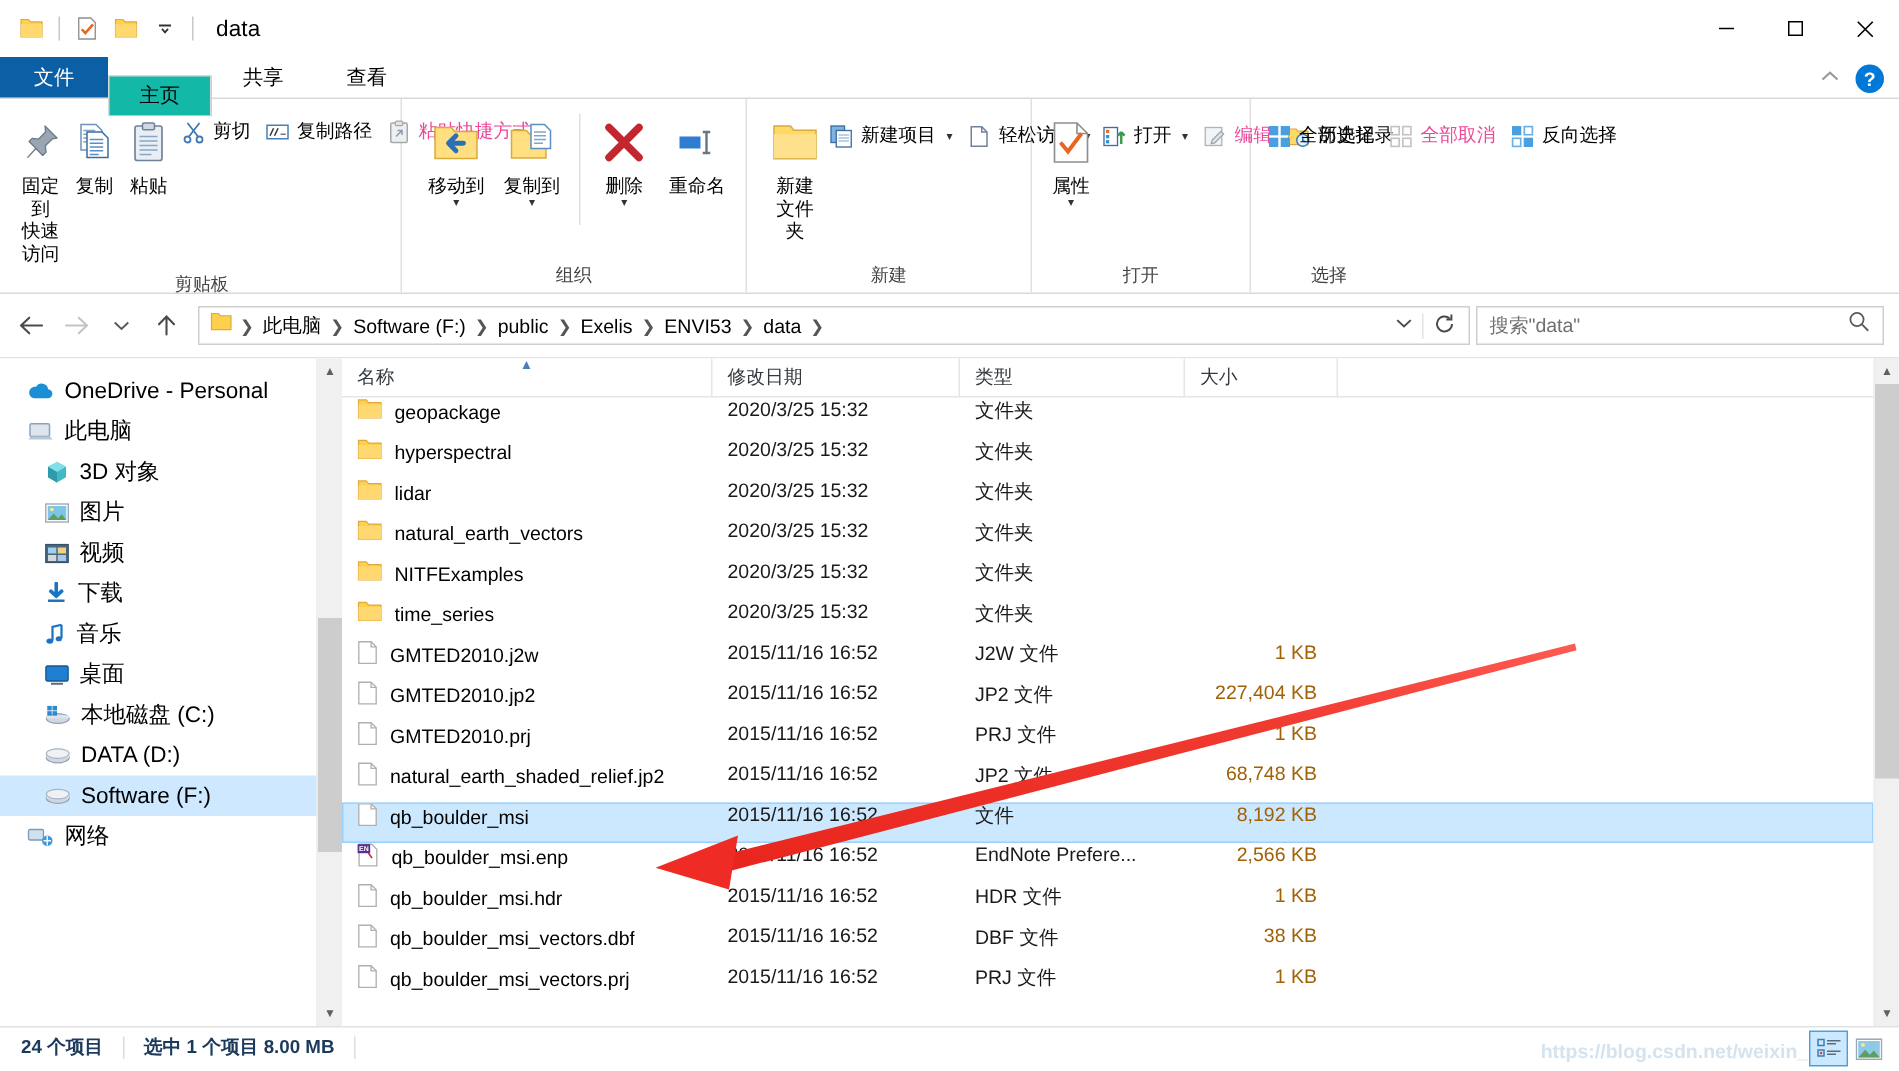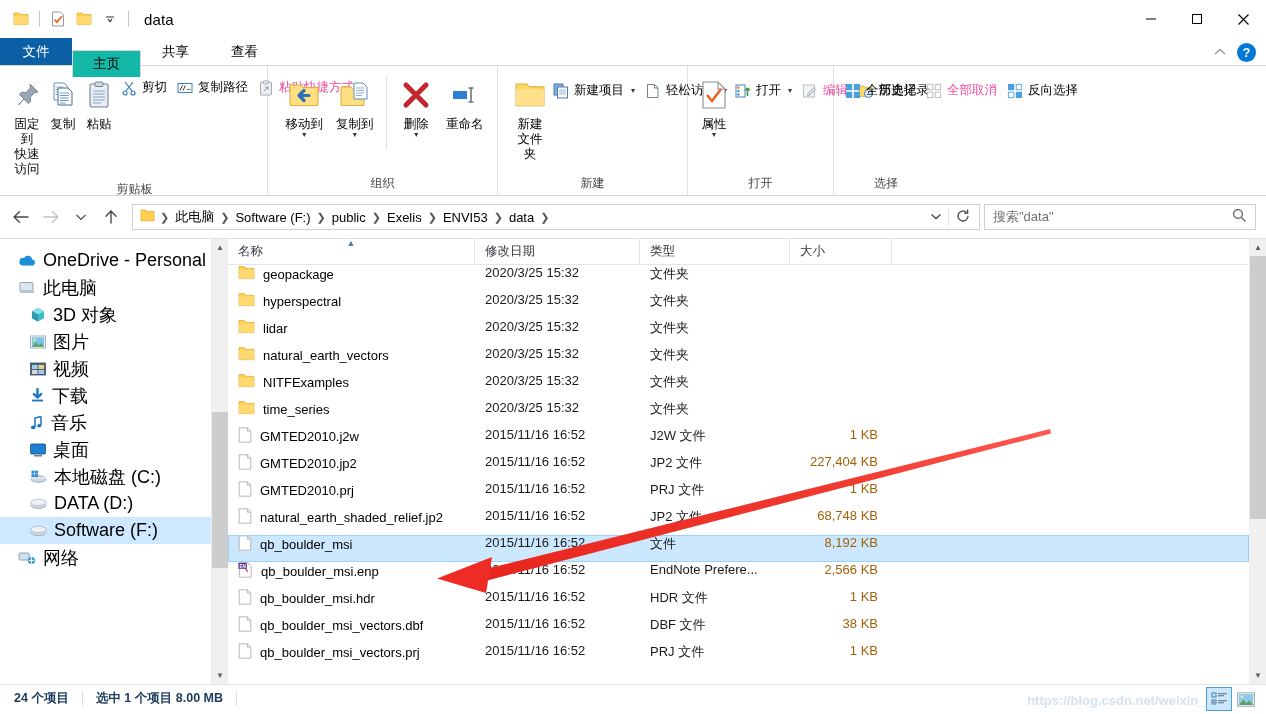--- a/index.html
+++ b/index.html
@@ -111,21 +111,21 @@
   
   .main { display: flex; height: 446px; border-top: 1px solid #e2e2e2; }
 
   
   .sidebar {
     width: 228px; background: #fff; position: relative; overflow: hidden;
     padding-top: 8px;
   }
   .nav-item {
     height: 27px; display: flex; align-items: center; gap: 7px;
-    font-size: 18px; color: #000; padding-left: 18px; white-space: nowrap;
+    font-size: 15px; color: #000; padding-left: 18px; white-space: nowrap;
     cursor: default;
   }
   .nav-item.lvl1 { padding-left: 30px; text-align: right; }
   .nav-item.sel { background: #cde8ff; }
   .nav-item .t { overflow: hidden; text-overflow: ellipsis; }
 
   
   .vscroll {
     width: 17px; background: #f0f0f0; position: relative;
     display: flex; flex-direction: column; align-items: center;

